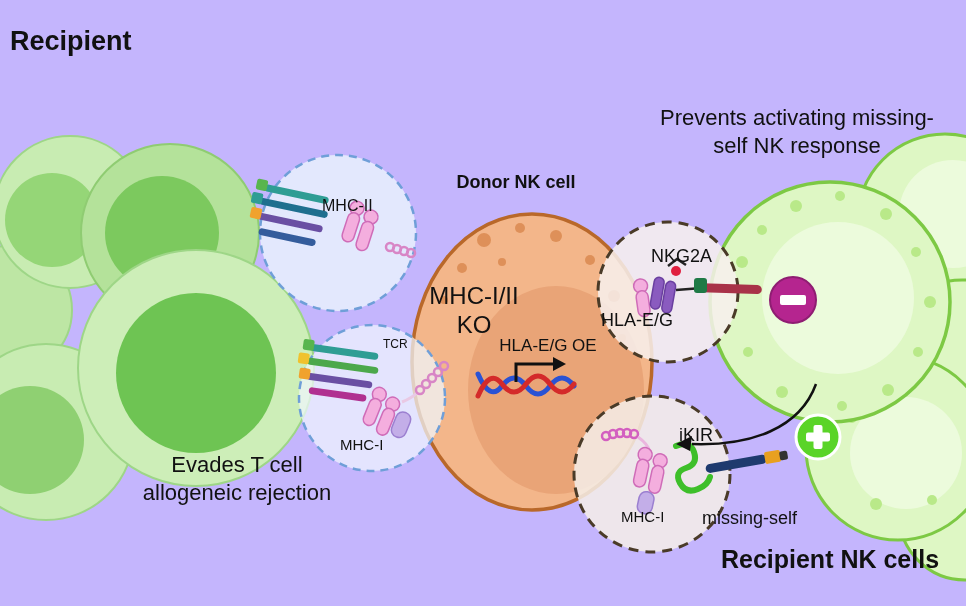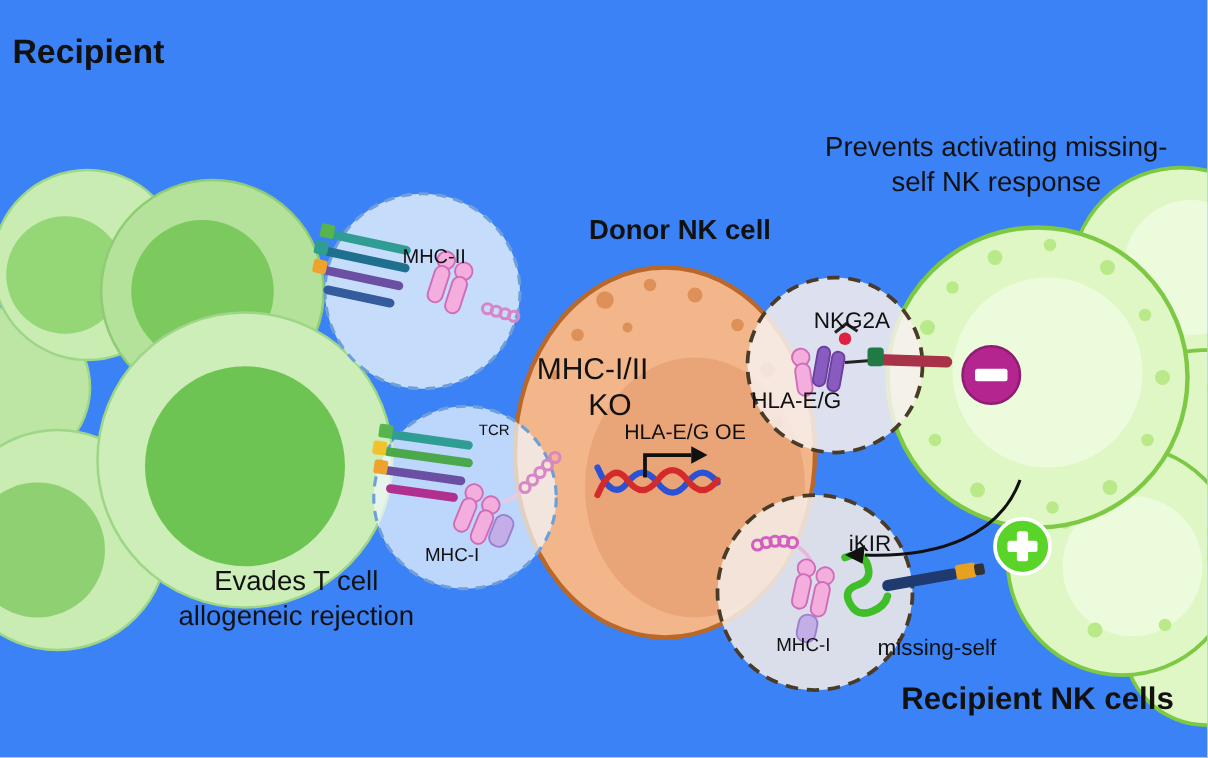--- a/index.html
+++ b/index.html
@@ -1,18 +1,18 @@
 <!DOCTYPE html>
 <html><head>
 <meta charset="utf-8">
 <style>
   * { margin:0; padding:0; box-sizing:border-box; }
   html,body { background:#ffffff; }
   body { font-family:"Liberation Sans", sans-serif; }
-  .canvas { position:relative; width:966px; height:606px; background:#3b82f6; overflow:hidden; }
+  .canvas { position:relative; width:966px; height:606px; background:#c4b5fd; overflow:hidden; }
   .canvas > svg { position:absolute; left:0; top:0; }
   .lbl { position:absolute; color:#111; white-space:nowrap; line-height:1.12; }
   .center { transform:translateX(-50%); text-align:center; }
   .bold { font-weight:700; }
 </style>
 </head>
 <body>
 
 <div class="canvas">
 
@@ -191,31 +191,31 @@
   </g>
 
   <g>
     <path d="M816 384 C800 428 752 446 692 444" stroke="#111" stroke-width="2.5" fill="none"></path>
     <polygon points="676,444 692,436 690,451" fill="#111"></polygon>
   </g>
 </svg>
 
 <div class="lbl bold" style="left:10px; top:26px; font-size:27px;">Recipient</div>
 
-<div class="lbl bold center" style="left:516px; top:172px; font-size:22px;margin-left:28px;">Donor NK cell</div>
+<div class="lbl bold center" style="left:516px; top:172px; font-size:18px;">Donor NK cell</div>
 
 <div class="lbl center" style="left:797px; top:134px; font-size:22px;">self NK response</div>
 <div class="lbl center" style="left:797px; top:106px; font-size:22px;">Prevents activating missing-</div>
 
 <div class="lbl" style="left:322px; top:197px; font-size:16px;">MHC-II</div>
 <div class="lbl" style="left:383px; top:338px; font-size:12px;">TCR</div>
 <div class="lbl" style="left:340px; top:437px; font-size:15px;">MHC-I</div>
 
 <div class="lbl center" style="left:474px; top:283px; font-size:24px;">MHC-I/II</div>
-<div class="lbl center" style="left:488px; top:312px; font-size:24px;">KO</div>
+<div class="lbl center" style="left:474px; top:312px; font-size:24px;">KO</div>
 
 <div class="lbl center" style="left:548px; top:336px; font-size:17px;">HLA-E/G OE</div>
 
 <div class="lbl" style="left:651px; top:246px; font-size:18px;">NKG2A</div>
 <div class="lbl" style="left:601px; top:310px; font-size:18px;">HLA-E/G</div>
 
 <div class="lbl" style="left:679px; top:425px; font-size:18px;">iKIR</div>
 <div class="lbl" style="left:621px; top:509px; font-size:15px;">MHC-I</div>
 <div class="lbl" style="left:702px; top:508px; font-size:18px;">missing-self</div>
 

